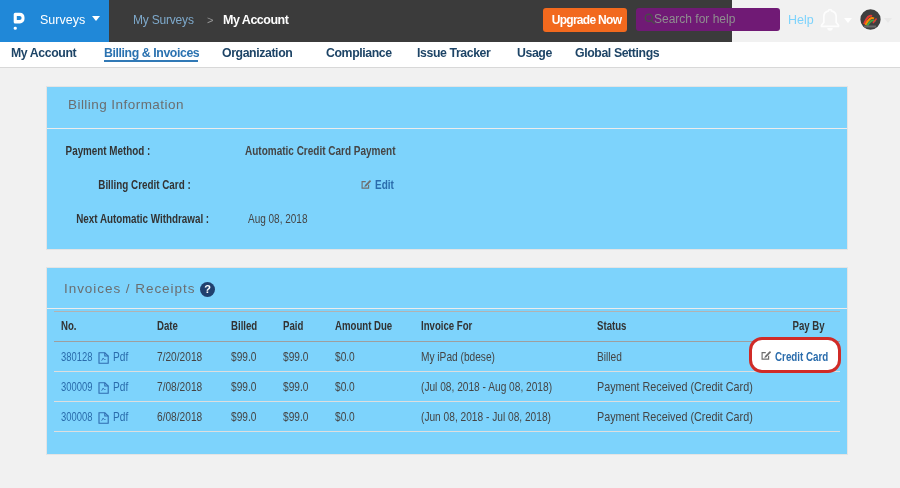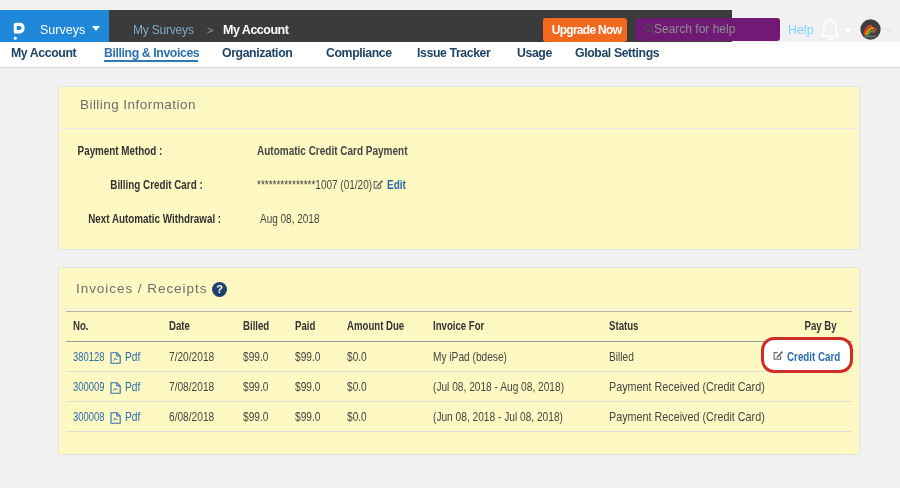--- a/index.html
+++ b/index.html
@@ -4,33 +4,33 @@
 <style>
   * { margin:0; padding:0; box-sizing:border-box; }
   html,body { width:900px; height:488px; font-family:"Liberation Sans",sans-serif; background:#f1f1f1; overflow:hidden; }
   .abs { position:absolute; }
   .cx  { display:inline-block; transform:scaleX(0.82); transform-origin:0 50%; white-space:nowrap; }
   .cxn { display:inline-block; transform:scaleX(0.76); transform-origin:0 50%; white-space:nowrap; }
   .cxs { display:inline-block; transform:scaleX(0.87); transform-origin:0 50%; white-space:nowrap; }
   .cxr { display:inline-block; transform:scaleX(0.82); transform-origin:100% 50%; white-space:nowrap; }
   .cxh { display:inline-block; transform:scaleX(0.79); transform-origin:0 50%; white-space:nowrap; }
   .cxe { display:inline-block; transform:scaleX(0.79); transform-origin:100% 50%; white-space:nowrap; }
-  #topbar { position:absolute; left:0; top:10px; width:732px; height:42px; background:#3b3b3b; }
+  #topbar { position:absolute; left:0; top:0; width:732px; height:42px; background:#3b3b3b; }
   #logoblk { position:absolute; left:0; top:0; width:109px; height:42px; background:#2088d8; }
   .crumb1 { position:absolute; left:133px; top:0; height:41px; line-height:41px; color:#7ea9cb; font-size:12px; letter-spacing:-0.2px; }
   .crumbsep { position:absolute; left:207px; top:0; height:41px; line-height:41px; color:#9a9a9a; font-size:11px; }
   .crumb2 { position:absolute; left:223px; top:0; height:41px; line-height:41px; color:#fdfdfd; font-size:12.5px; font-weight:bold; letter-spacing:-0.5px; }
   #upbtn { position:absolute; left:543px; top:8px; width:84px; height:24px; background:#f2691e; border-radius:3px; color:#fff; font-size:12px; font-weight:bold; text-align:center; line-height:24px; letter-spacing:-0.7px; padding-left:3px; }
   #search { position:absolute; left:636px; top:8px; width:144px; height:23px; background:#701a75; border-radius:3px; }
   #search span { position:absolute; left:18px; top:0; line-height:23px; color:#8f8f8f; font-size:12px; }
   .helptx { position:absolute; left:788px; top:0; height:41px; line-height:41px; color:#7dd3fc; font-size:12.5px; }
   .caret { position:absolute; width:0; height:0; border-left:4.7px solid transparent; border-right:4.7px solid transparent; border-top:5.8px solid #fff; }
   #nav { position:absolute; left:0; top:42px; width:900px; height:26px; background:#fff; border-bottom:1px solid #d8d8d8; }
   .navit { position:absolute; top:0; height:26px; line-height:23px; color:#1d4466; font-size:12.3px; font-weight:bold; letter-spacing:-0.4px; }
-  .card { position:absolute; left:58px; width:802px; background:#fef9c3; border:1px solid #e4e4e4; }
+  .card { position:absolute; left:46px; width:802px; background:#7dd3fc; border:1px solid #e4e4e4; }
   .ctitle { position:absolute; left:21px; color:#6b6e70; font-size:13.5px; letter-spacing:0.45px; line-height:14px; }
   .hr { position:absolute; left:0; width:800px; height:1px; background:#ececec; }
   .lbl { position:absolute; left:0; width:183px; text-align:left; font-size:12px; font-weight:bold; color:#333; line-height:14px; }
   .val { position:absolute; left:198px; font-size:12.2px; color:#454545; line-height:14px; }
   .hd { position:absolute; font-size:12.2px; font-weight:bold; color:#333; line-height:14px; }
   .cl { position:absolute; font-size:12.4px; color:#454545; line-height:14px; }
   .ln { position:absolute; left:7px; width:786px; height:1px; }
   .blue { color:#2a6cac; }
 </style>
 </head>
@@ -82,21 +82,20 @@
   <span class="navit" style="left:517px;">Usage</span>
   <span class="navit" style="left:575px;">Global Settings</span>
 </div>
 
 <div class="card" style="top:86px; height:164px;">
   <div class="ctitle" style="top:11px;">Billing Information</div>
   <div class="hr" style="top:41px;"></div>
   <div class="lbl" style="top:57px;"><span class="cxr">Payment Method :</span></div>
   <div class="val" style="top:57px;font-weight:bold;"><span class="cx">Automatic Credit Card Payment</span></div>
   <div class="lbl" style="top:91px;margin-left:31px;"><span class="cxr">Billing Credit Card :</span></div>
-  <div class="val" style="top:91px;"><span class="cx">***************1007 (01/20)</span></div>
   <svg width="11" height="11" style="position:absolute;left:314px;top:92px" viewBox="0 0 12 12">
     <path d="M8.3,6.3 L8.3,10 L1.2,10 L1.2,2.9 L5.2,2.9" fill="none" stroke="#6e6e6e" stroke-width="1.25"></path>
     <path d="M4.4,6.5 L9.4,1.4 A0.5,0.5 0 0 1 10.1,1.4 L10.8,2.1 A0.5,0.5 0 0 1 10.8,2.8 L5.8,7.9 L3.6,8.6 Z" fill="#6e6e6e"></path>
   </svg>
   <div class="val blue" style="left:328px;top:91px;font-weight:bold;"><span class="cx">Edit</span></div>
   <div class="lbl" style="top:125px;"><span class="cxr">Next Automatic Withdrawal :</span></div>
   <div class="val" style="left:201px;top:125px;"><span class="cx">Aug 08, 2018</span></div>
 </div>
 
 <div class="card" style="top:267px; height:188px;">

